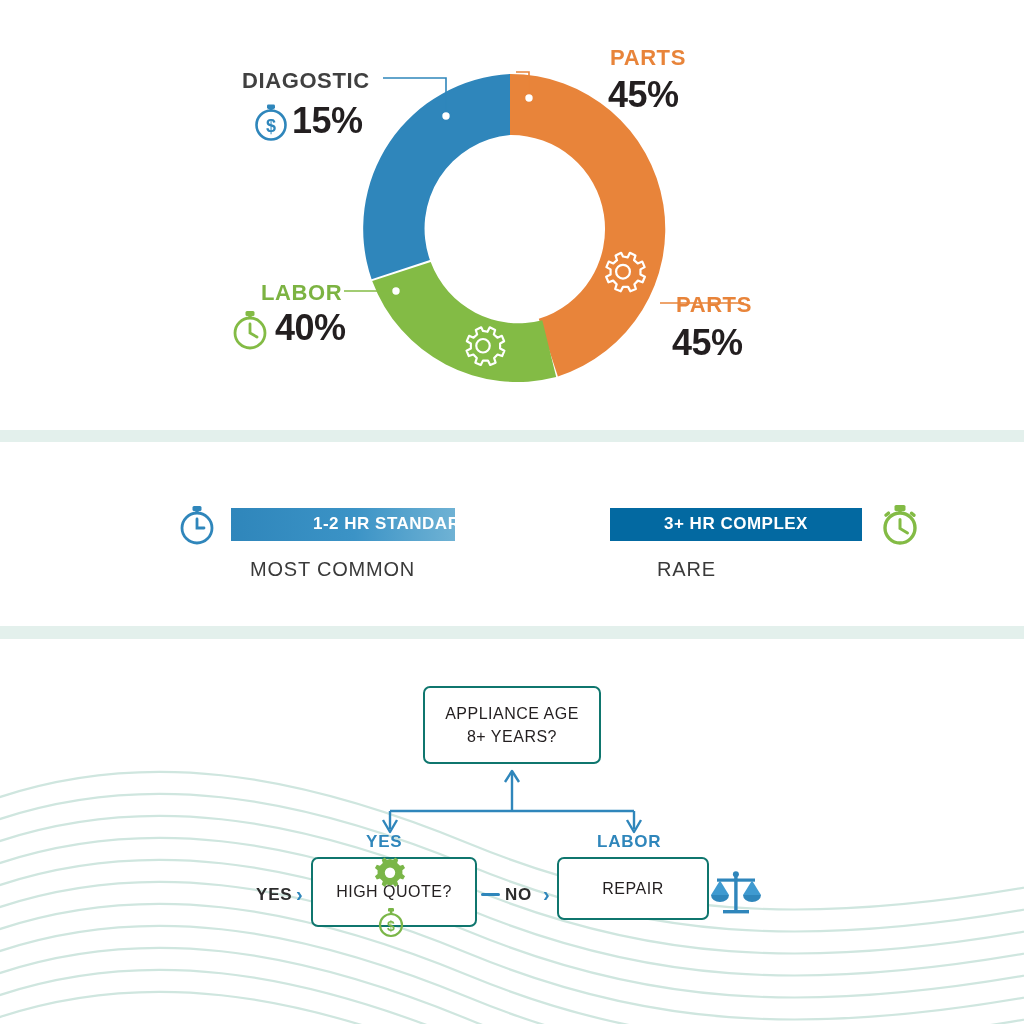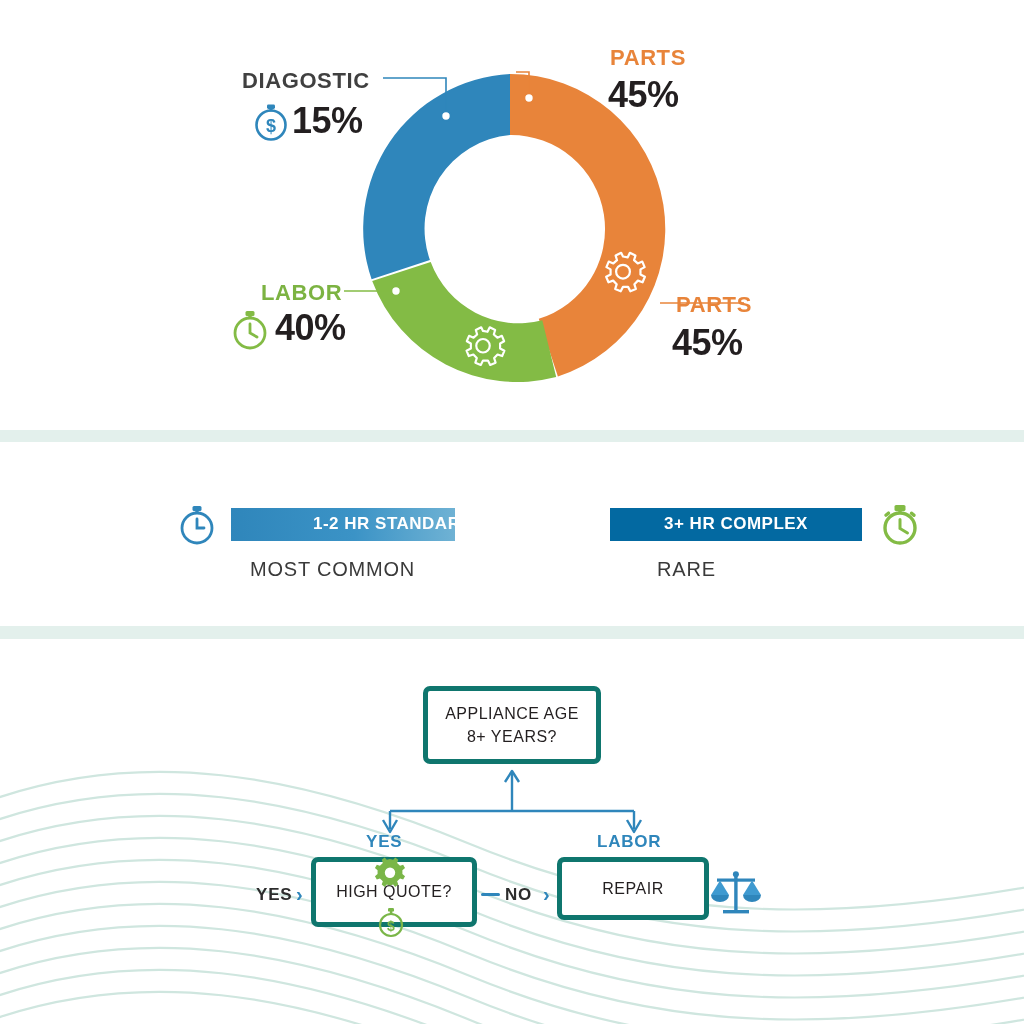--- a/index.html
+++ b/index.html
@@ -100,21 +100,21 @@
 
   .dur-icon { flex:0 0 auto; }
   #icon-standard { margin-right:12px; }
   #icon-complex  { margin-left:16px; }
 
   
   #flow-section { position:absolute; left:0; top:639px; width:1024px; height:385px; z-index:2; }
 
   .flow-box {
     position:absolute;
-    border:5px solid #0f766e;
+    border:2px solid #0f766e;
     border-radius:7px;
     background:#ffffff;
     display:flex;
     flex-direction:column;
     align-items:center;
     justify-content:center;
     color:#231f20;
     font-size:16px;
     letter-spacing:0.5px;
     text-align:center;

